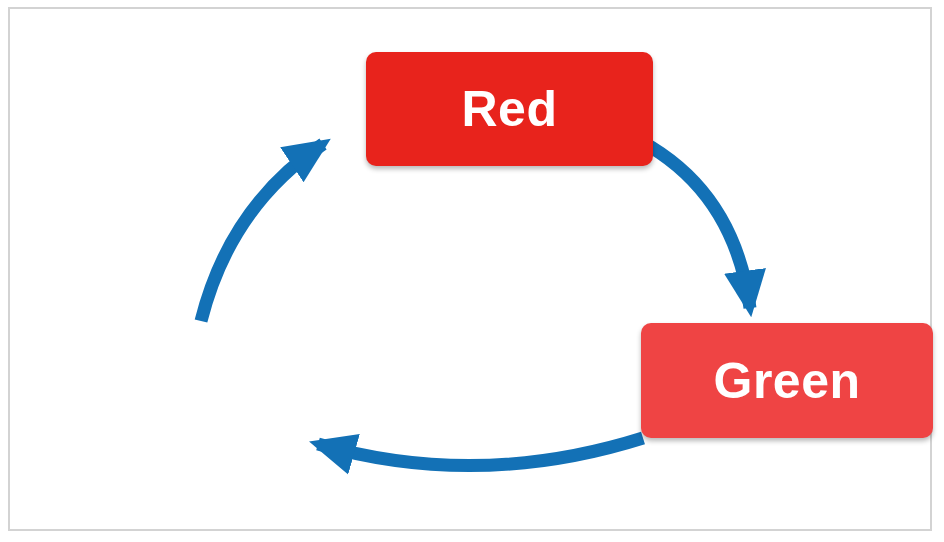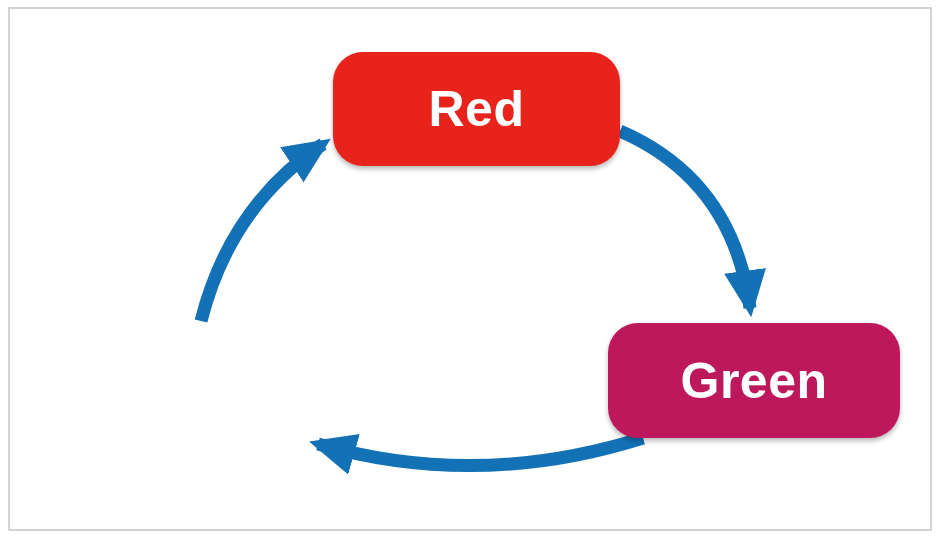--- a/index.html
+++ b/index.html
@@ -33,26 +33,27 @@
     top: 0;
     width: 944px;
     height: 542px;
     pointer-events: none;
   }
   .node {
     position: absolute;
     display: flex;
     align-items: center;
     justify-content: center;
-    border-radius: 30px;
+    border-radius: 10px;
     box-shadow: 0 3px 5px rgba(0,0,0,0.28);
     color: #ffffff;
     font-weight: bold;
     font-size: 50px;
     letter-spacing: 0.5px;
+    margin-left: 33px;
   }
   .node-red      { left: 333px; top: 52px;  width: 287px; height: 114px; }
   .node-green    { left: 608px; top: 323px; width: 292px; height: 115px; }
   .node-refactor { left: 53px;  top: 322px; width: 292px; height: 116px; }
 </style>
 </head>
 <body>
 
 <div class="stage">
   <div class="frame"></div>
@@ -65,17 +66,17 @@
     </defs>
     <path d="M 620 131 Q 733 180 750 308" fill="none" stroke="currentColor" stroke-width="13" marker-end="url(#arrowhead)"></path>
     <path d="M 643 438 Q 478 490 318 444" fill="none" stroke="currentColor" stroke-width="13" marker-end="url(#arrowhead)"></path>
     <path d="M 201 321 Q 230 206 323 144" fill="none" stroke="currentColor" stroke-width="13" marker-end="url(#arrowhead)"></path>
   </svg>
 
   <div class="node node-red" style="background: rgb(232, 35, 28); color: rgb(255, 255, 255);">
     <span>Red</span>
   </div>
 
-  <div class="node node-green" style="background: #be185d; color: rgb(255, 255, 255);">
+  <div class="node node-green" style="background: #ef4444; color: rgb(255, 255, 255);">
     <span>Green</span>
   </div>
 
 </div>
 
 </body></html>

